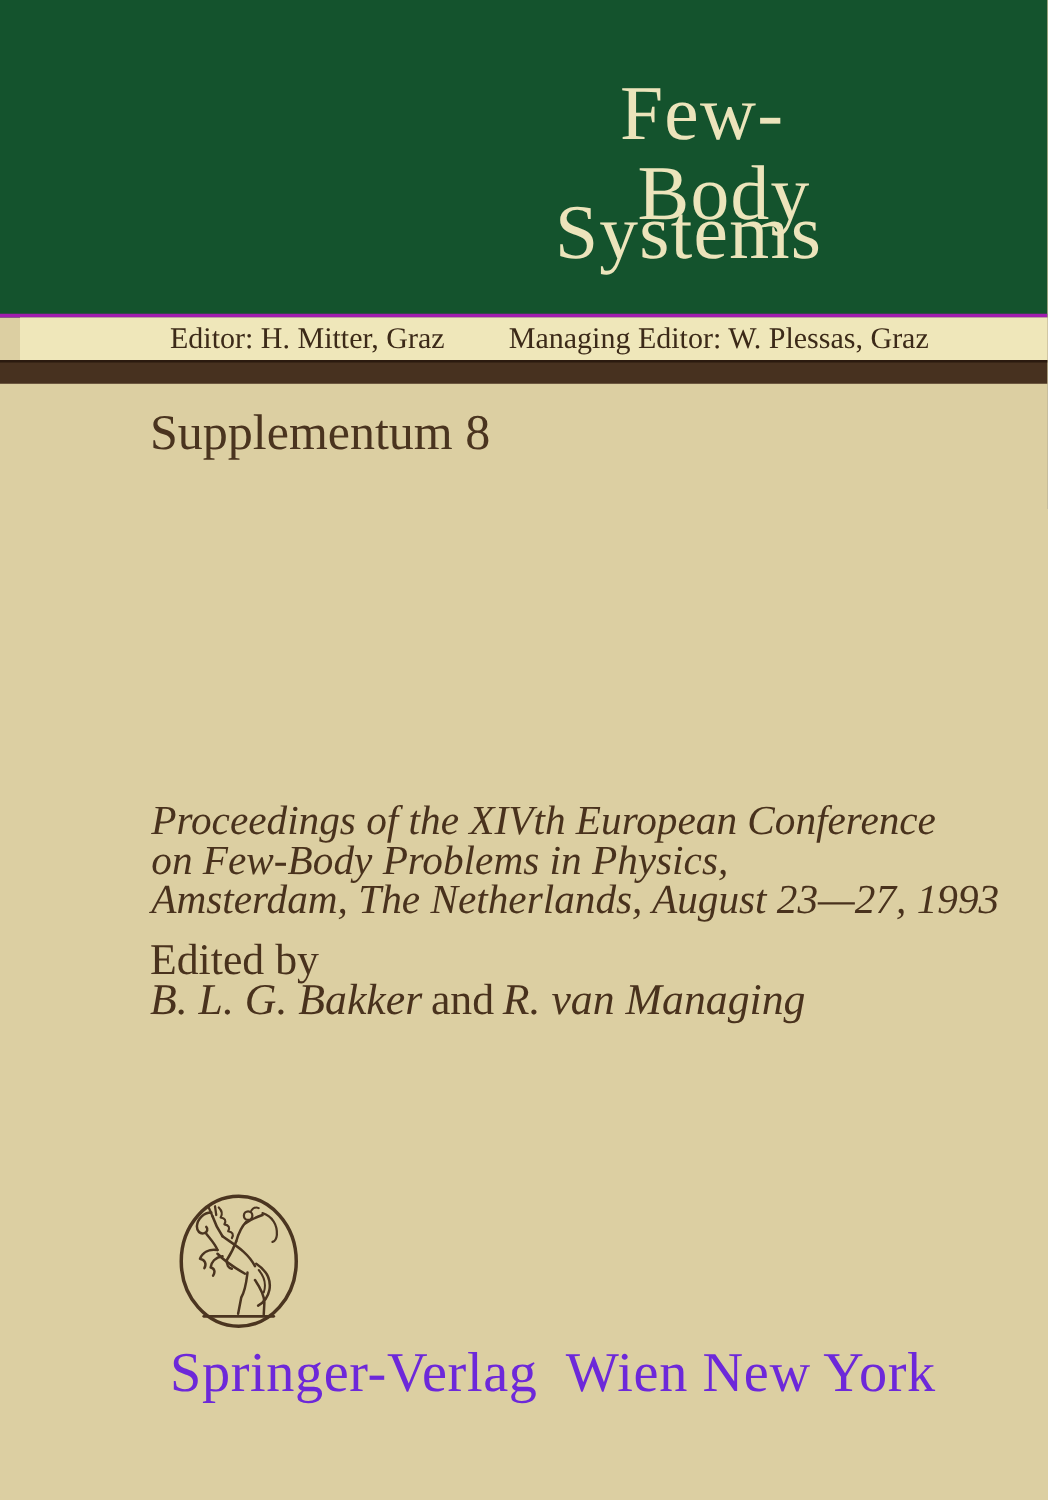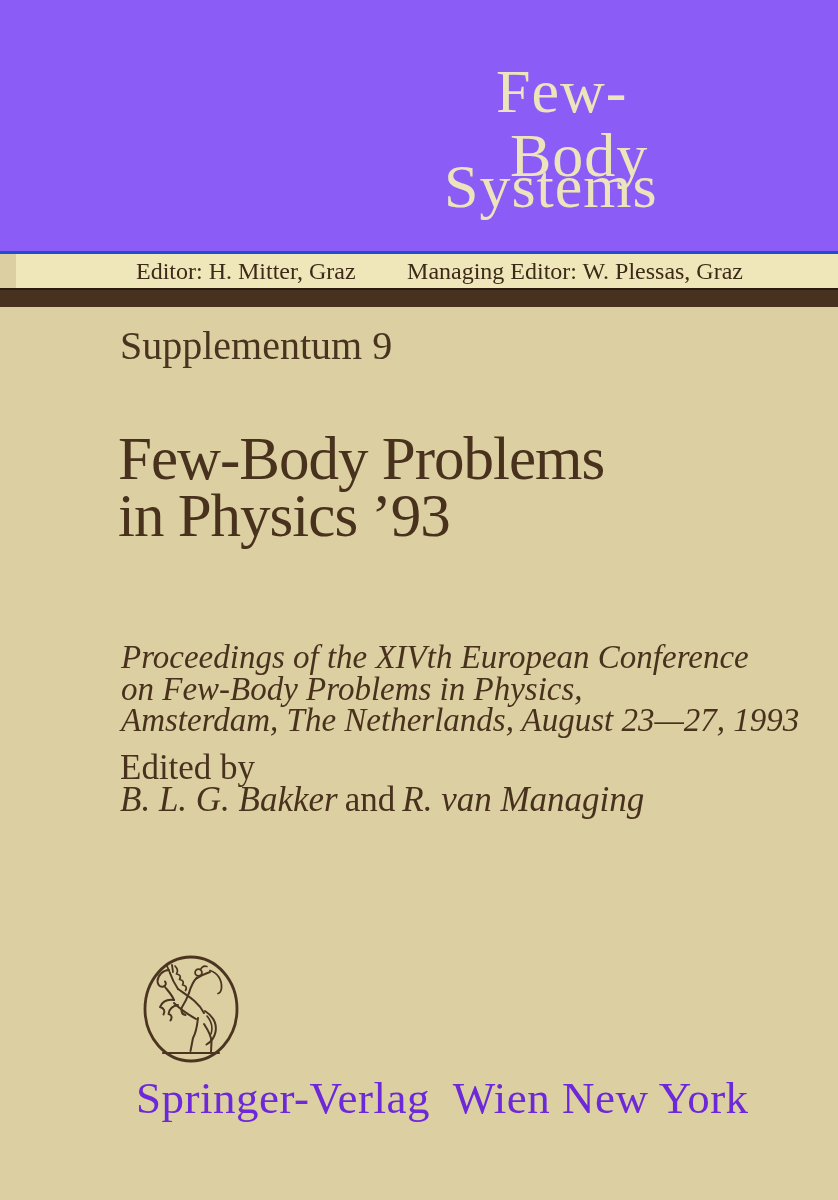--- a/index.html
+++ b/index.html
@@ -12,22 +12,22 @@
     background: #dccfa2;
     overflow: hidden;
     font-family: "Liberation Serif", "DejaVu Serif", serif;
   }
 
   
   .banner {
     position: absolute;
     top: 0; left: 0; right: 0;
     height: 251px;
-    background: #8b5cf6;
-    border-bottom: 3px solid #1d4ed8;
+    background: #14532d;
+    border-bottom: 3px solid #a21caf;
   }
   .jt-line {
     position: absolute;
     color: #ece4bb;
     font-size: 62px;
     line-height: 1;
     letter-spacing: 1px;
     white-space: nowrap;
   }
   .jt-1 { left: 496px; top: 60px; }
@@ -130,26 +130,22 @@
     <span class="jt-line jt-3">Systems</span>
   </div>
 
   <div class="editor-strip">
     <span>Editor: H. Mitter, Graz</span>
     <span>Managing Editor: W. Plessas, Graz</span>
   </div>
 
   <div class="separator"></div>
 
-  <div class="series-label">Supplementum 9</div>
+  <div class="series-label">Supplementum 8</div>
 
-  <h1 class="book-title">
-    <span class="title-line">Few-Body Problems</span>
-    <span class="title-line">in Physics ’93</span>
-  </h1>
 
   <div class="subtitle">
     <span class="sub-line">Proceedings of the XIVth European Conference</span>
     <span class="sub-line">on Few-Body Problems in Physics,</span>
     <span class="sub-line">Amsterdam, The Netherlands, August 23—27, 1993</span>
   </div>
 
   <div class="editors">
     <span class="edited-by">Edited by</span>
     <span class="editor-names"><span class="name">B. L. G. Bakker</span><span class="conj">and</span><span class="name">R. van Managing</span></span>

